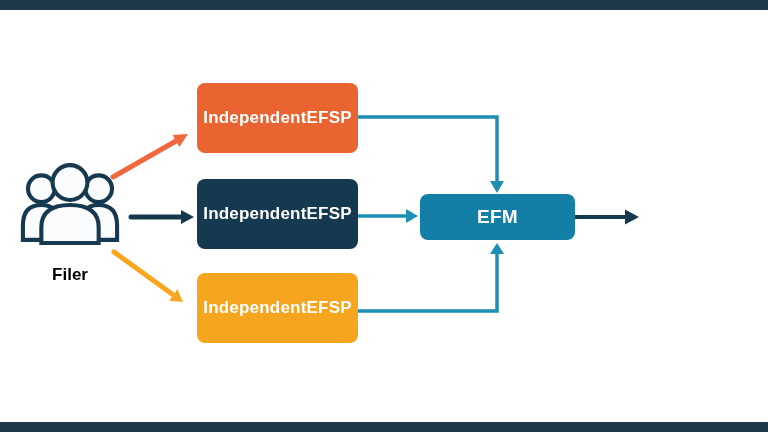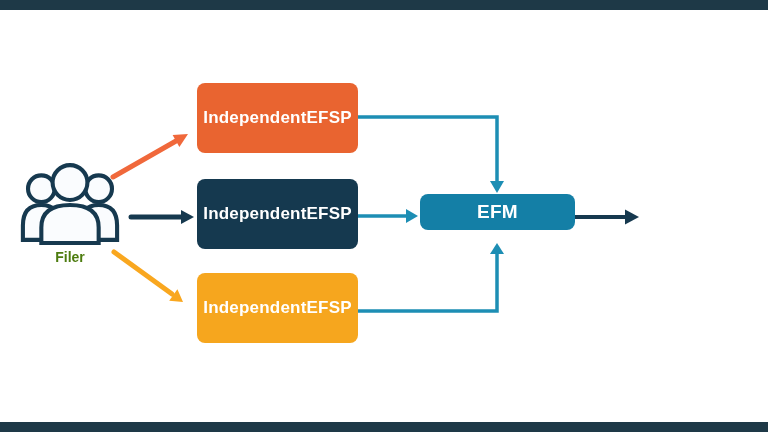--- a/index.html
+++ b/index.html
@@ -47,21 +47,21 @@
     text-align: center;
   }
   .efsp--orange { top: 83px;  background: #E96430; }
   .efsp--navy   { top: 179px; background: #15394F; }
   .efsp--yellow { top: 273px; background: #F6A61E; }
 
   .efm {
     left: 420px;
     top: 194px;
     width: 155px;
-    height: 36px;
+    height: 46px;
     border-radius: 8px;
     background: #147FA6;
     display: flex;
     align-items: center;
     justify-content: center;
     color: #ffffff;
     font-weight: 700;
     font-size: 19px;
     letter-spacing: 0.3px;
     text-align: center;
@@ -69,24 +69,24 @@
 
   .filer-wrap {
     left: 14px;
     top: 160px;
     width: 112px;
     display: flex;
     flex-direction: column;
     align-items: center;
   }
   .filer-label {
-    margin-top: 3px;
-    color: #4d7c0f;
+    margin-top: 19px;
+    color: #000000;
     font-weight: 700;
-    font-size: 14px;
+    font-size: 17px;
   }
 
   .cms-wrap {
     left: 628px;
     top: 150px;
     width: 140px;
     display: flex;
     flex-direction: column;
     align-items: center;
   }

